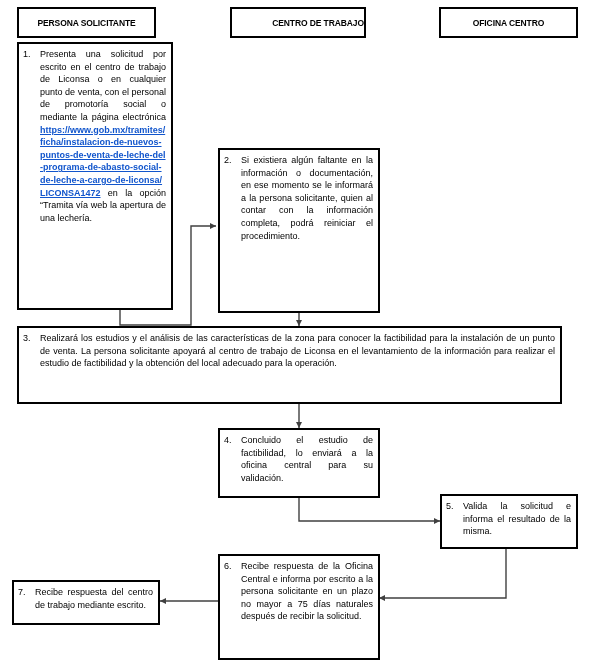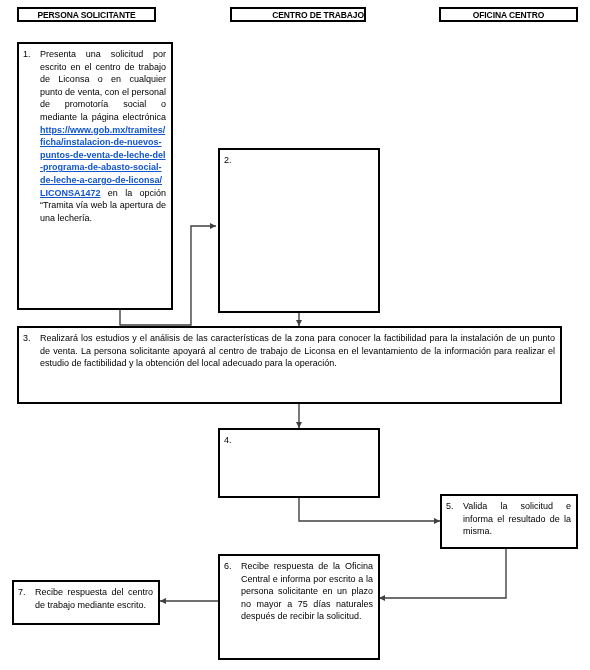--- a/index.html
+++ b/index.html
@@ -38,21 +38,21 @@
     z-index: 3;
     border: 2px solid #000000;
     background: #ffffff;
     box-sizing: border-box;
     display: flex;
     align-items: center;
     justify-content: center;
     font-size: 8.5px;
     font-weight: bold;
     letter-spacing: -0.1px;
-    height: 15px;
+    height: 31px;
   }
 
   
   .step {
     position: absolute;
     z-index: 2;
     border: 2px solid #000000;
     background: #ffffff;
     box-sizing: border-box;
     padding: 4px 5px 4px 4px;
@@ -144,33 +144,35 @@
       <div class="step-num">1.</div>
       <div class="step-body">
         <span>Presenta una solicitud por escrito en el centro de trabajo de Liconsa o en cualquier punto de venta, con el personal de promotoría social o mediante la página electrónica </span><a class="urlblock" href="#">https://www.gob.mx/tramites/ficha/instalacion-de-nuevos-puntos-de-venta-de-leche-del-programa-de-abasto-social-de-leche-a-cargo-de-liconsa/LICONSA1472</a><span> en la opción “Tramita vía web la apertura de una lechería.</span>
       </div>
     </div>
   </div>
 
   <div class="step narrow" style="left:218px; top:148px; width:162px; height:165px;">
     <div class="step-row">
       <div class="step-num">2.</div>
+      <div class="step-body">Si existiera algún faltante en la información o documentación, en ese momento se le informará a la persona solicitante, quien al contar con la información completa, podrá reiniciar el procedimiento.</div>
     </div>
   </div>
 
   <div class="step" style="left:17px; top:326px; width:545px; height:78px;">
     <div class="step-row">
       <div class="step-num">3.</div>
       <div class="step-body">Realizará los estudios y el análisis de las características de la zona para conocer la factibilidad para la instalación de un punto de venta. La persona solicitante apoyará al centro de trabajo de Liconsa en el levantamiento de la información para realizar el estudio de factibilidad y la obtención del local adecuado para la operación.</div>
     </div>
   </div>
 
   <div class="step narrow" style="left:218px; top:428px; width:162px; height:70px;">
     <div class="step-row">
       <div class="step-num">4.</div>
+      <div class="step-body">Concluido el estudio de factibilidad, lo enviará a la oficina central para su validación.</div>
     </div>
   </div>
 
   <div class="step narrow" style="left:440px; top:494px; width:138px; height:55px;">
     <div class="step-row">
       <div class="step-num">5.</div>
       <div class="step-body">Valida la solicitud e informa el resultado de la misma.</div>
     </div>
   </div>
 

